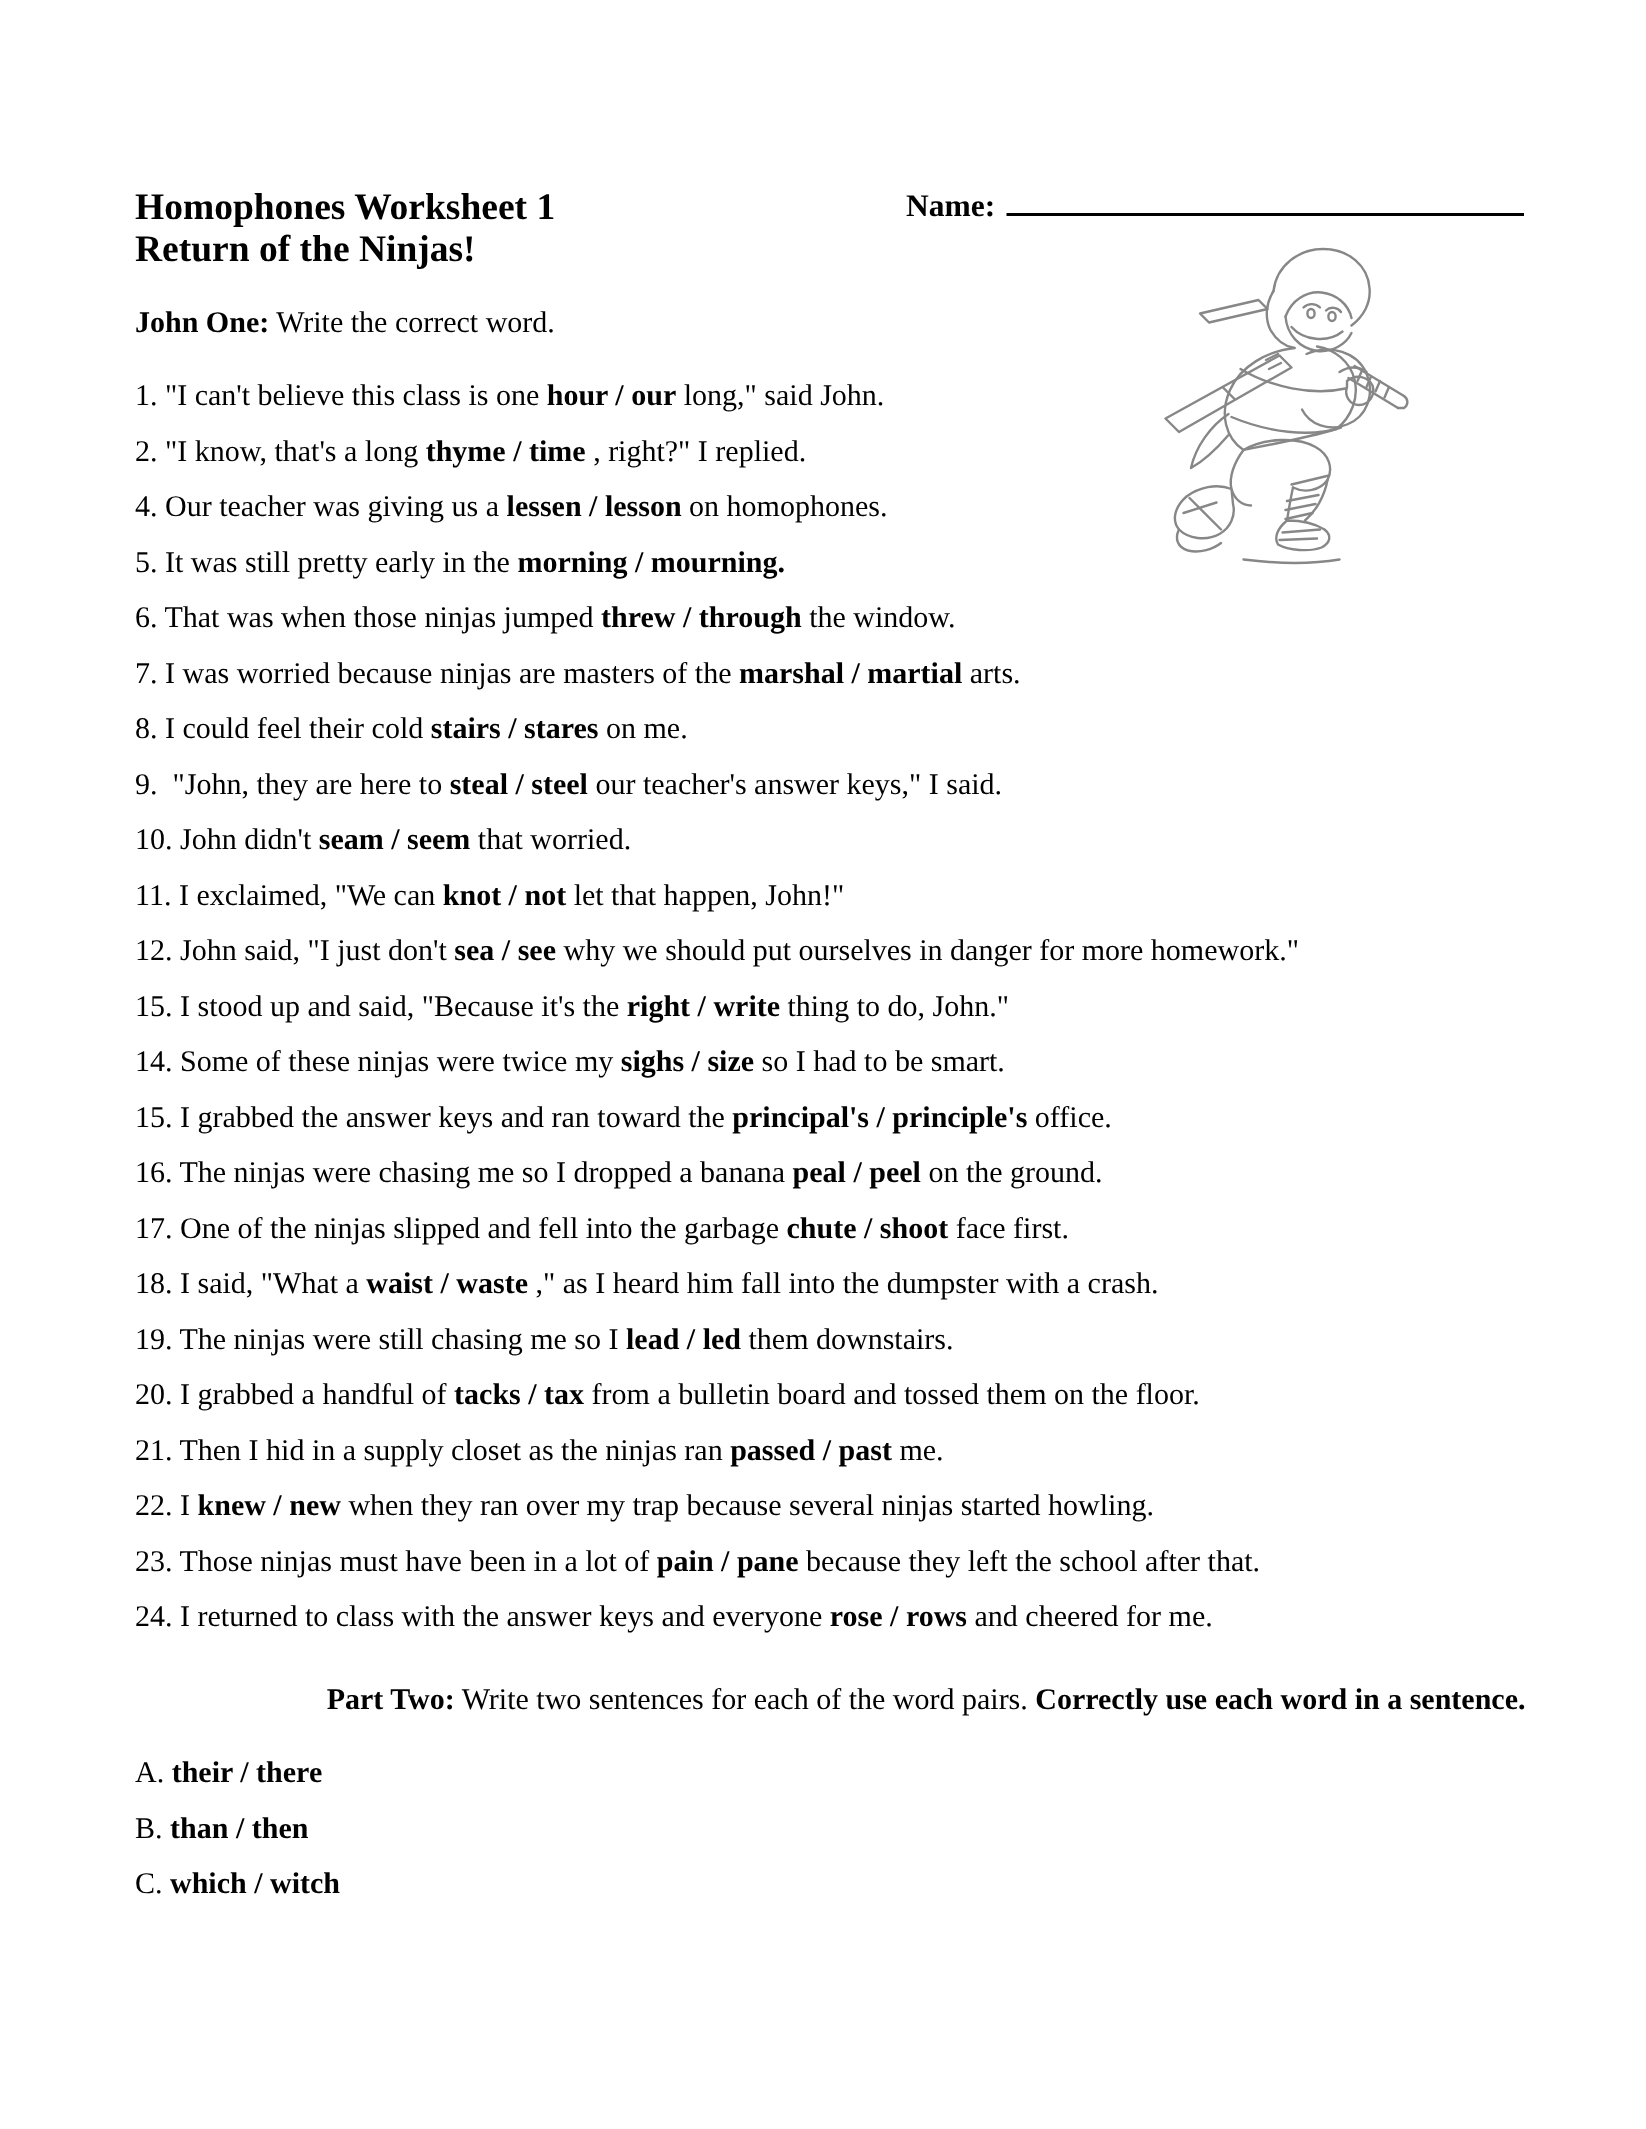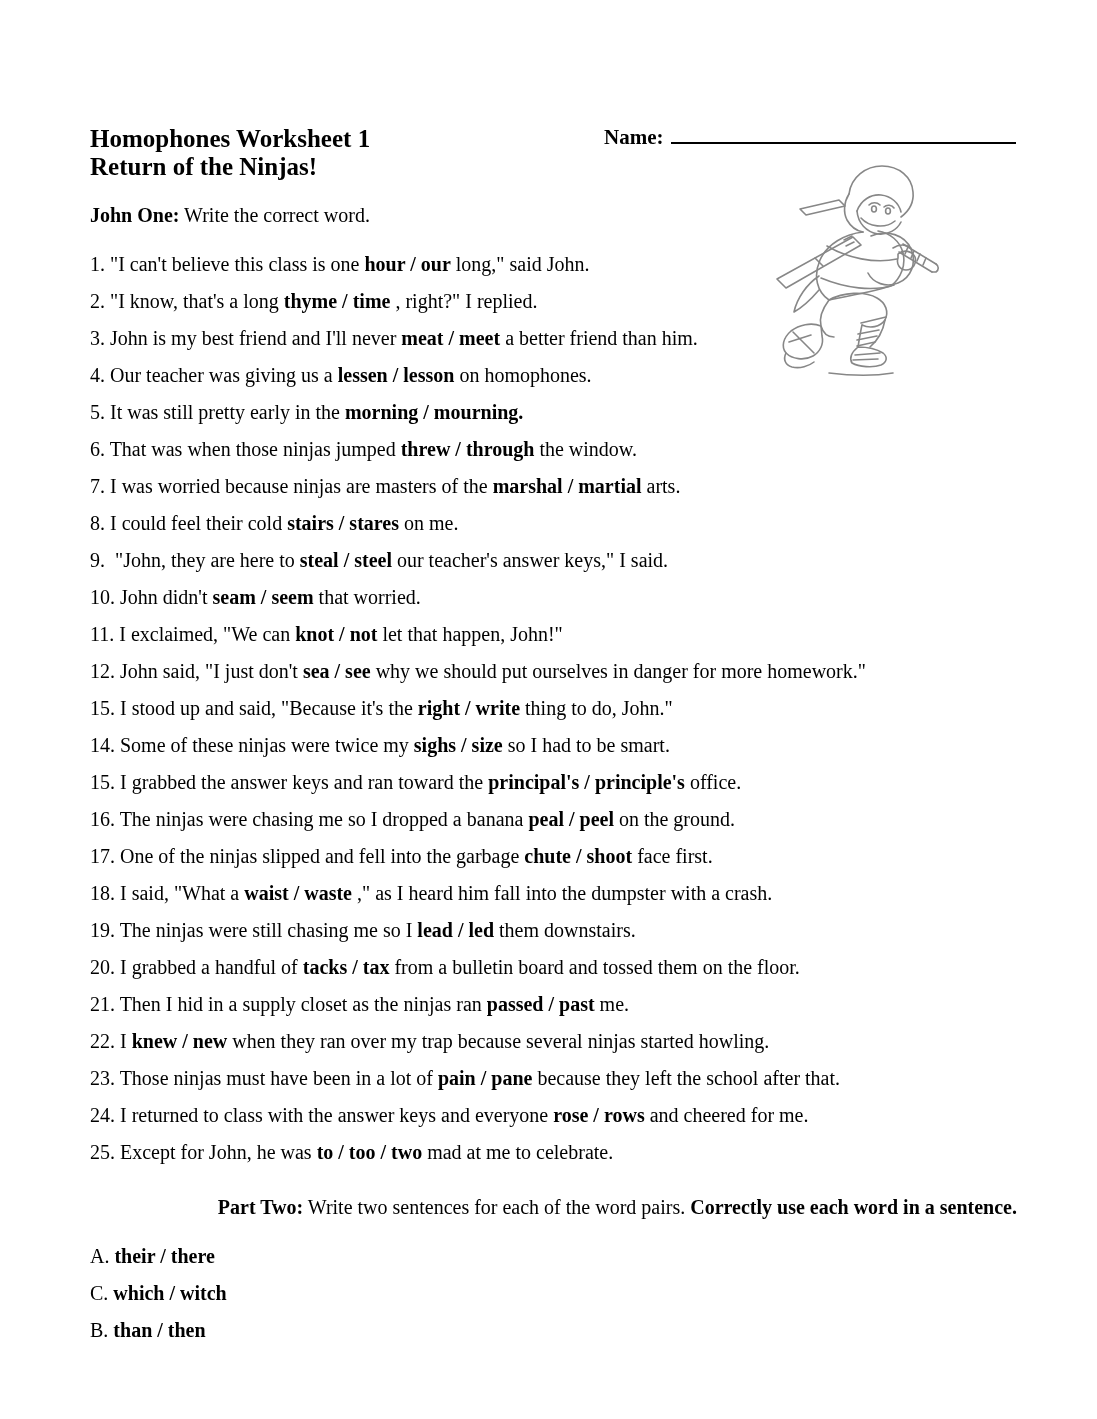--- a/index.html
+++ b/index.html
@@ -134,21 +134,20 @@
 
   <div class="content">
     <div class="title">Homophones Worksheet 1</div>
     <div class="title">Return of the Ninjas!</div>
 
     <div class="part-row"><span class="b">John One:</span><span> Write the correct word.</span></div>
 
     <div class="questions">
         <div class="question"><span>1. "I can't believe this class is one </span><span class="b">hour / our</span><span> long," said John.</span></div>
         <div class="question"><span>2. "I know, that's a long </span><span class="b">thyme / time</span><span> , right?" I replied.</span></div>
-        <div class="question"><span>3. John is my best friend and I'll never </span><span class="b">meat / meet</span><span> a better friend than him.</span></div>
         <div class="question"><span>4. Our teacher was giving us a </span><span class="b">lessen / lesson</span><span> on homophones.</span></div>
         <div class="question"><span>5. It was still pretty early in the </span><span class="b">morning / mourning.</span></div>
         <div class="question"><span>6. That was when those ninjas jumped </span><span class="b">threw / through</span><span> the window.</span></div>
         <div class="question"><span>7. I was worried because ninjas are masters of the </span><span class="b">marshal / martial</span><span> arts.</span></div>
         <div class="question"><span>8. I could feel their cold </span><span class="b">stairs / stares</span><span> on me.</span></div>
         <div class="question"><span>9.  "John, they are here to </span><span class="b">steal / steel</span><span> our teacher's answer keys," I said.</span></div>
         <div class="question"><span>10. John didn't </span><span class="b">seam / seem</span><span> that worried.</span></div>
         <div class="question"><span>11. I exclaimed, "We can </span><span class="b">knot / not</span><span> let that happen, John!"</span></div>
         <div class="question"><span>12. John said, "I just don't </span><span class="b">sea / see</span><span> why we should put ourselves in danger for more homework."</span></div>
         <div class="question"><span>15. I stood up and said, "Because it's the </span><span class="b">right / write</span><span> thing to do, John."</span></div>
@@ -156,25 +155,24 @@
         <div class="question"><span>15. I grabbed the answer keys and ran toward the </span><span class="b">principal's / principle's</span><span> office.</span></div>
         <div class="question"><span>16. The ninjas were chasing me so I dropped a banana </span><span class="b">peal / peel</span><span> on the ground.</span></div>
         <div class="question"><span>17. One of the ninjas slipped and fell into the garbage </span><span class="b">chute / shoot</span><span> face first.</span></div>
         <div class="question"><span>18. I said, "What a </span><span class="b">waist / waste</span><span> ," as I heard him fall into the dumpster with a crash.</span></div>
         <div class="question"><span>19. The ninjas were still chasing me so I </span><span class="b">lead / led</span><span> them downstairs.</span></div>
         <div class="question"><span>20. I grabbed a handful of </span><span class="b">tacks / tax</span><span> from a bulletin board and tossed them on the floor.</span></div>
         <div class="question"><span>21. Then I hid in a supply closet as the ninjas ran </span><span class="b">passed / past</span><span> me.</span></div>
         <div class="question"><span>22. I </span><span class="b">knew / new</span><span> when they ran over my trap because several ninjas started howling.</span></div>
         <div class="question"><span>23. Those ninjas must have been in a lot of </span><span class="b">pain / pane</span><span> because they left the school after that.</span></div>
         <div class="question"><span>24. I returned to class with the answer keys and everyone </span><span class="b">rose / rows</span><span> and cheered for me.</span></div>
-        <div class="question"><span>25. Except for John, he was </span><span class="b">to / too / two</span><span> mad at me to celebrate.</span></div>
       </div>
 
     <div class="part-row part-two"><span class="b">Part Two:</span><span> Write two sentences for each of the word pairs. </span><span class="b">Correctly use each word in a sentence.</span></div>
 
     <div class="pairs">
         <div class="pair"><span>A. </span><span class="b">their / there</span></div>
+        <div class="pair"><span>B. </span><span class="b">than / then</span></div>
         <div class="pair"><span>C. </span><span class="b">which / witch</span></div>
-        <div class="pair"><span>B. </span><span class="b">than / then</span></div>
       </div>
   </div>
 
 </div>
 
 </body></html>

